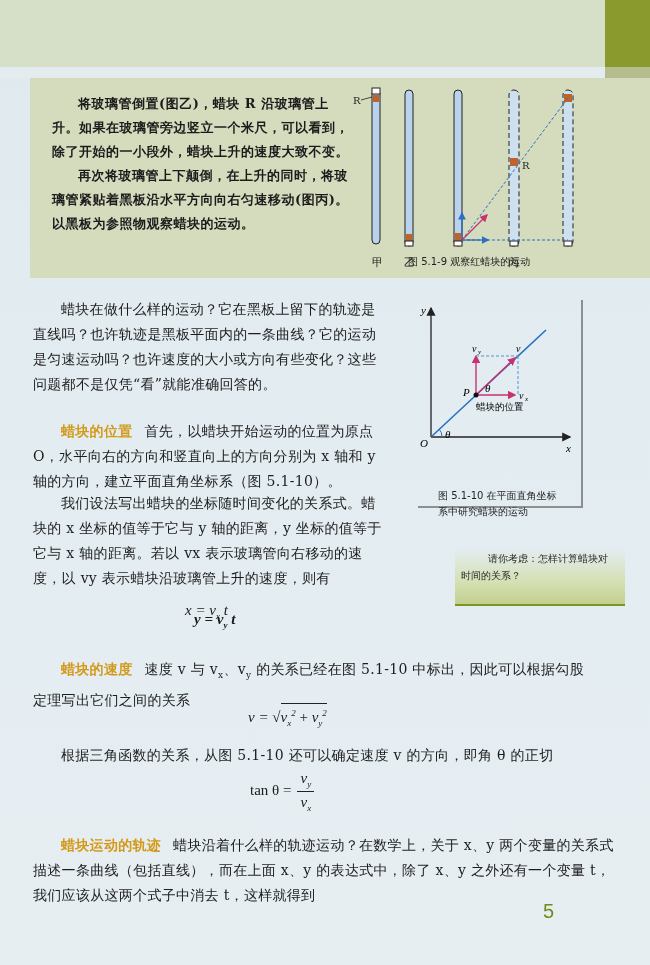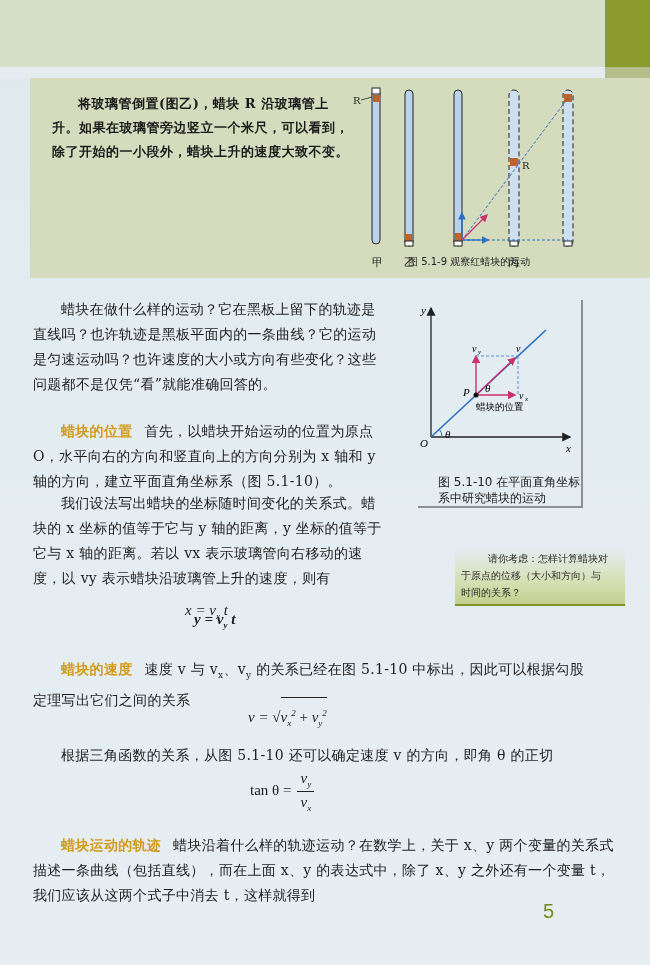--- a/index.html
+++ b/index.html
@@ -56,21 +56,21 @@
   .eq-v { left:248px; top:708px; }
   .p5 { top:743px; width:560px; }
   .eq-tan { left:250px; top:770px; font-style:normal; }
   .frac { display:inline-block; vertical-align:middle; text-align:center; margin-left:6px; font-style:italic; }
   .frac .num { display:block; border-bottom:1px solid #222; padding:0 3px 2px; }
   .frac .den { display:block; padding-top:2px; }
   .p6 { top:833px; width:582px; }
 
   .fig2 { position:absolute; left:418px; top:300px; width:165px; height:208px;
     border-right:2px solid #8d8f93; border-bottom:2px solid #8d8f93; }
-  .fig2-caption { position:absolute; left:438px; top:474px; font-family:"DejaVu Sans",sans-serif; font-size:12px; line-height:16px; color:#222; }
+  .fig2-caption { position:absolute; left:438px; top:488px; font-family:"DejaVu Sans",sans-serif; font-size:10px; line-height:16px; color:#222; }
 
   .note-box {
     position:absolute; left:415px; top:548px; width:170px; height:58px;
     background: linear-gradient(180deg, rgba(225,234,220,0) 0%, #d5e0b4 60%, #c3d08e 100%);
     border-bottom:2px solid #7e9424;
     font-family:"DejaVu Sans",sans-serif; font-size:10px; line-height:17px; color:#2a2a2a;
     padding:2px 4px 0 6px;
     margin-left:40px;
   }
   .note-box span { display:block; }
@@ -89,20 +89,21 @@
 <div class="chapter-tab">
   <span class="tab-text tab-di">第</span>
   <span class="tab-num">五</span>
   <span class="tab-text tab-zhang">章</span>
   <span class="tab-text tab-title">曲线运动</span>
 </div>
 
 <div class="exp-box">
   <div class="exp-text">
     <p>将玻璃管倒置(图乙)，蜡块 R 沿玻璃管上升。如果在玻璃管旁边竖立一个米尺，可以看到，除了开始的一小段外，蜡块上升的速度大致不变。</p>
+    <p>再次将玻璃管上下颠倒，在上升的同时，将玻璃管紧贴着黑板沿水平方向向右匀速移动(图丙)。以黑板为参照物观察蜡块的运动。</p>
   </div>
   <svg class="fig1" viewBox="0 0 237 200" width="237" height="200">
     <defs>
       <marker id="arrB" markerWidth="6" markerHeight="6" refX="5" refY="3" orient="auto">
           <path d="M0,0 L6,3 L0,6 z" fill="#2a6fc2"></path>
         </marker>
       <marker id="arrR" markerWidth="6" markerHeight="6" refX="5" refY="3" orient="auto">
           <path d="M0,0 L6,3 L0,6 z" fill="#c8326e"></path>
         </marker>
     </defs>
@@ -164,21 +165,21 @@
   <p>我们设法写出蜡块的坐标随时间变化的关系式。蜡块的 x 坐标的值等于它与 y 轴的距离，y 坐标的值等于它与 x 轴的距离。若以 vx 表示玻璃管向右移动的速度，以 vy 表示蜡块沿玻璃管上升的速度，则有</p>
 </div>
 
 <div class="eq eq-x"><span>x = v</span><sub>x</sub><span> t</span></div>
 <div class="eq eq-y"><span>y = v</span><sub>y</sub><span> t</span></div>
 
 <div class="body-text p4">
   <p><span class="heading">蜡块的速度</span><span>速度 v 与 v</span><sub>x</sub><span>、v</span><sub>y</sub><span> 的关系已经在图 5.1-10 中标出，因此可以根据勾股定理写出它们之间的关系</span></p>
 </div>
 
-<div class="eq eq-v"><span>v = √</span><span style="border-top:1px solid #222;padding-top:11px;"><span>v</span><sub>x</sub><sup>2</sup><span style="font-style:normal"> + </span><span>v</span><sub>y</sub><sup>2</sup></span></div>
+<div class="eq eq-v"><span>v = √</span><span style="border-top:1px solid #222;padding-top:5px;"><span>v</span><sub>x</sub><sup>2</sup><span style="font-style:normal"> + </span><span>v</span><sub>y</sub><sup>2</sup></span></div>
 
 <div class="body-text p5">
   <p>根据三角函数的关系，从图 5.1-10 还可以确定速度 v 的方向，即角 θ 的正切</p>
 </div>
 
 <div class="eq eq-tan"><span>tan θ =</span><span class="frac"><span class="num"><span>v</span><sub>y</sub></span><span class="den"><span>v</span><sub>x</sub></span></span></div>
 
 <div class="body-text p6">
   <p><span class="heading">蜡块运动的轨迹</span><span>蜡块沿着什么样的轨迹运动？在数学上，关于 x、y 两个变量的关系式描述一条曲线（包括直线），而在上面 x、y 的表达式中，除了 x、y 之外还有一个变量 t，我们应该从这两个式子中消去 t，这样就得到</span></p>
 </div>
@@ -217,17 +218,16 @@
     <text x="58" y="110" font-size="9.5" font-family="DejaVu Sans, sans-serif">蜡块的位置</text>
   </svg>
 </div>
 <div class="fig2-caption">
   <div>图 5.1-10  在平面直角坐标</div>
   <div>系中研究蜡块的运动</div>
 </div>
 
 <div class="note-box">
   <span class="first">请你考虑：怎样计算蜡块对</span>
-  <span>于原点的位移（大小和方向）与</span>
   <span>时间的关系？</span>
 </div>
 
 <div class="page-number">5</div>
 
 </body></html>

